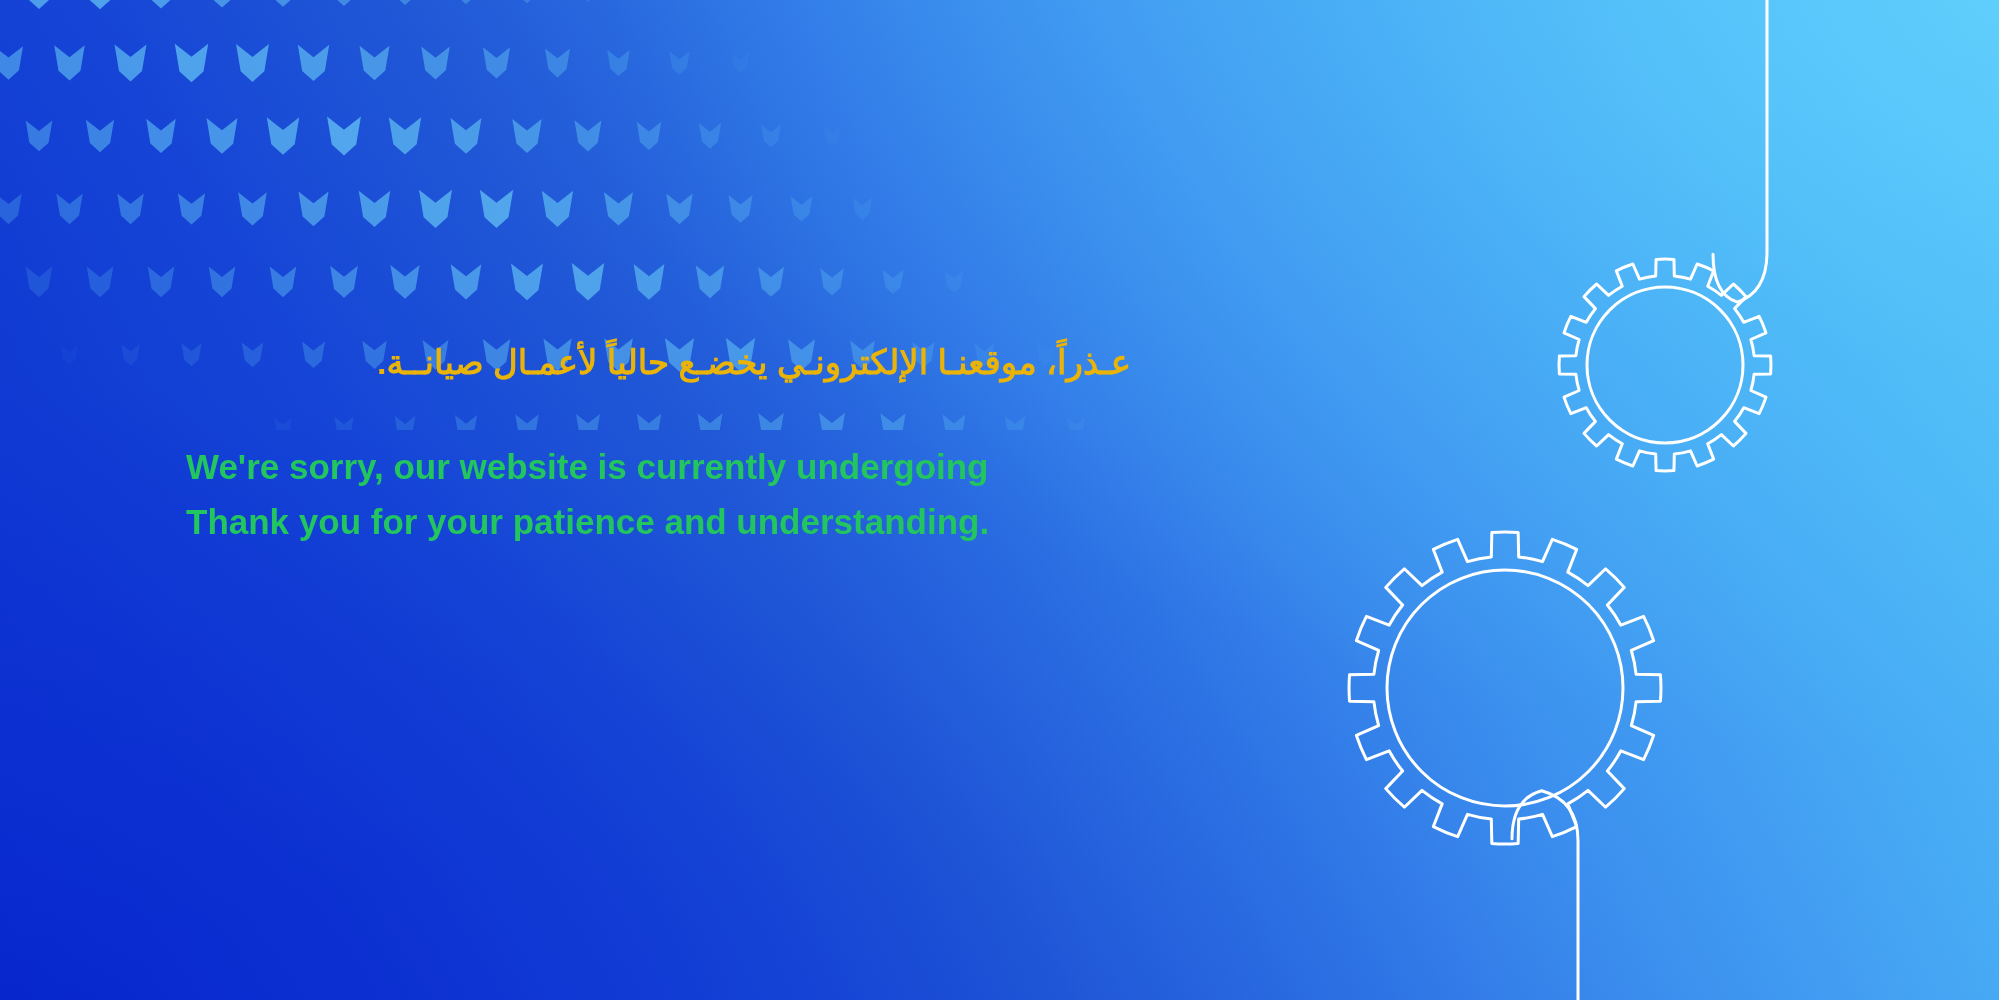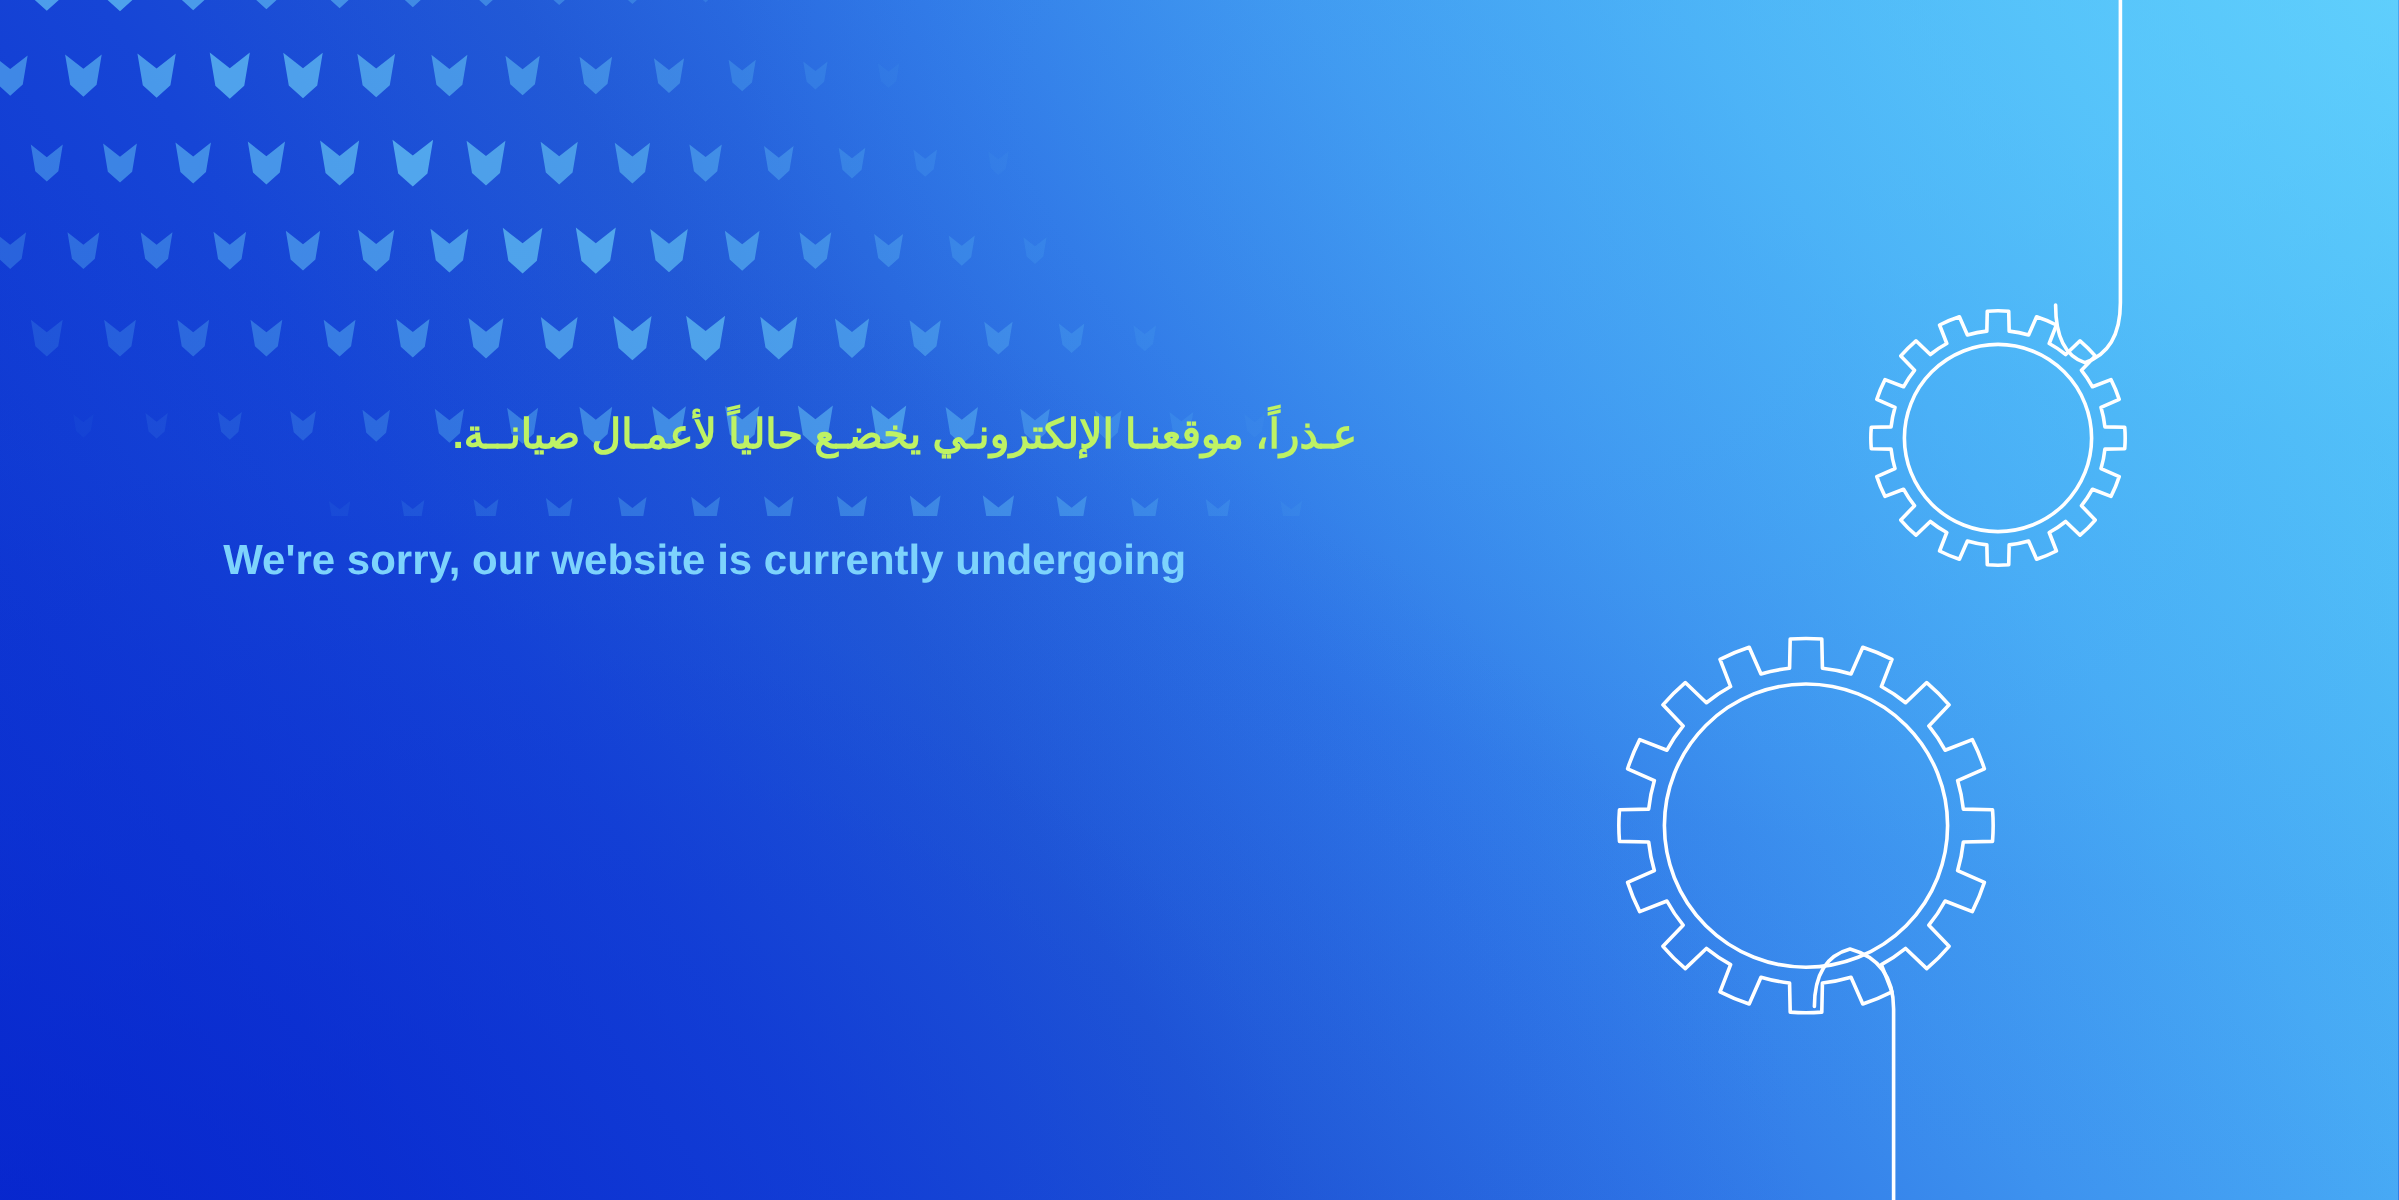--- a/index.html
+++ b/index.html
@@ -74,32 +74,32 @@
     position: absolute;
     left: 186px;
     top: 336px;
     width: 1000px;
   }
   .ar-block {
     direction: rtl;
     text-align: right;
     unicode-bidi: isolate;
     width: 945px;
-    color: #bef264;
+    color: #eab308;
   }
   .ar-line {
     font-size: 34px;
     line-height: 1.58;
     font-weight: 700;
     letter-spacing: 0px;
     white-space: nowrap;
   }
   .en-block {
     margin-top: 50px;
-    color: #7dd3fc;
+    color: #22c55e;
     direction: ltr;
     text-align: left;
   }
   .en-line {
     font-size: 35px;
     line-height: 1.57;
     font-weight: 700;
     white-space: nowrap;
   }
 </style>
@@ -234,17 +234,18 @@
   </svg>
 
   <div class="copy">
 
     <div class="ar-block" dir="rtl" lang="ar">
       <div class="ar-line">عـذراً، موقعنـا الإلكترونـي يخضـع حالياً لأعمـال صيانــة.</div>
     </div>
 
     <div class="en-block" dir="ltr" lang="en">
       <div class="en-line">We're sorry, our website is currently undergoing</div>
+      <div class="en-line">Thank you for your patience and understanding.</div>
     </div>
 
   </div>
 
 </div>
 
 </body></html>

